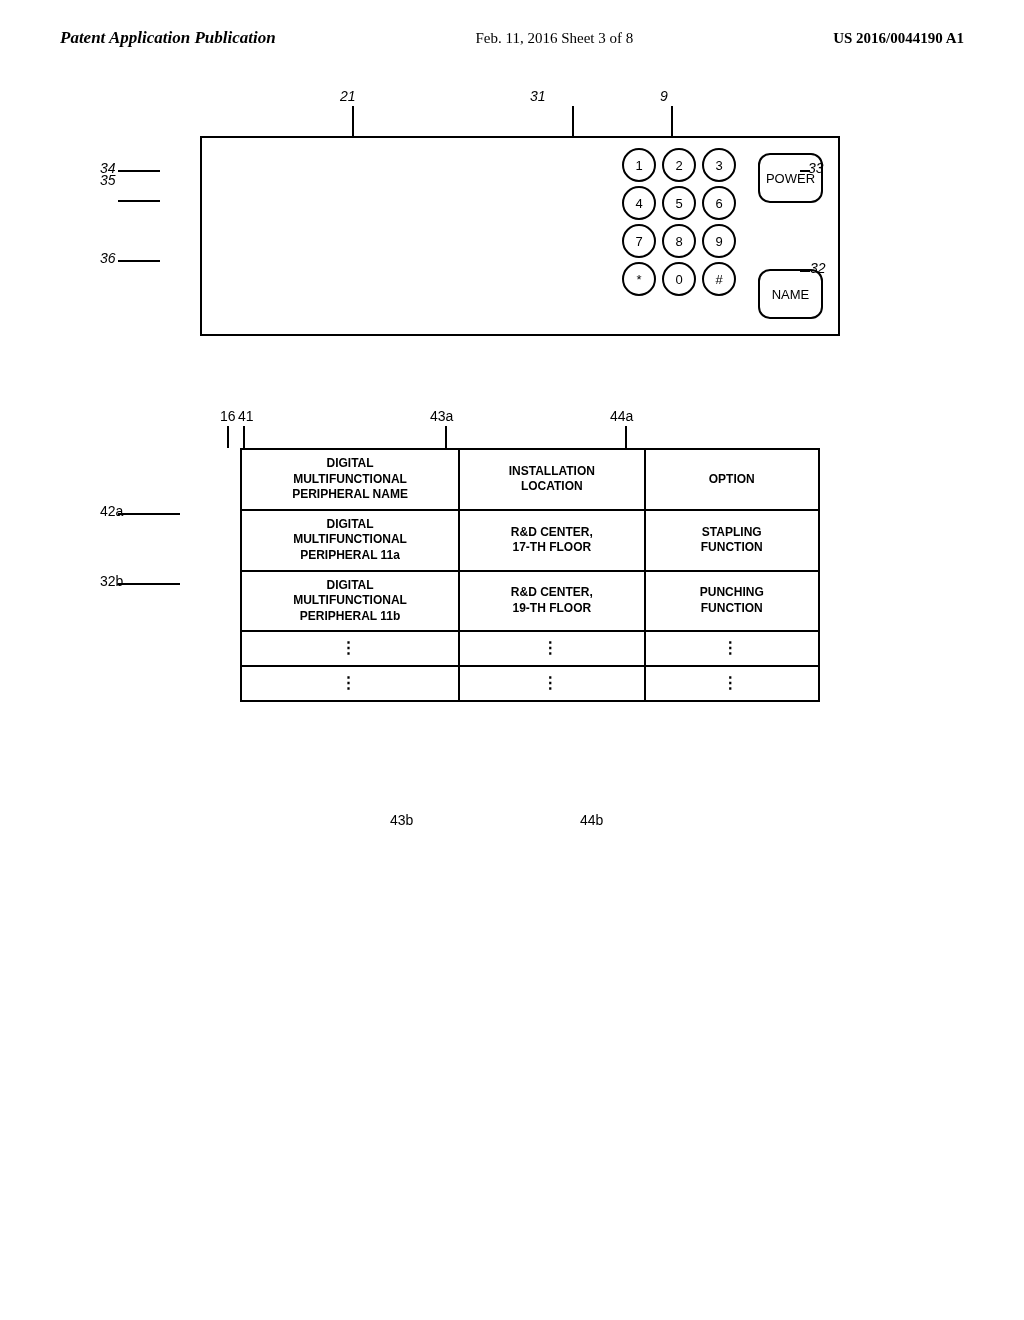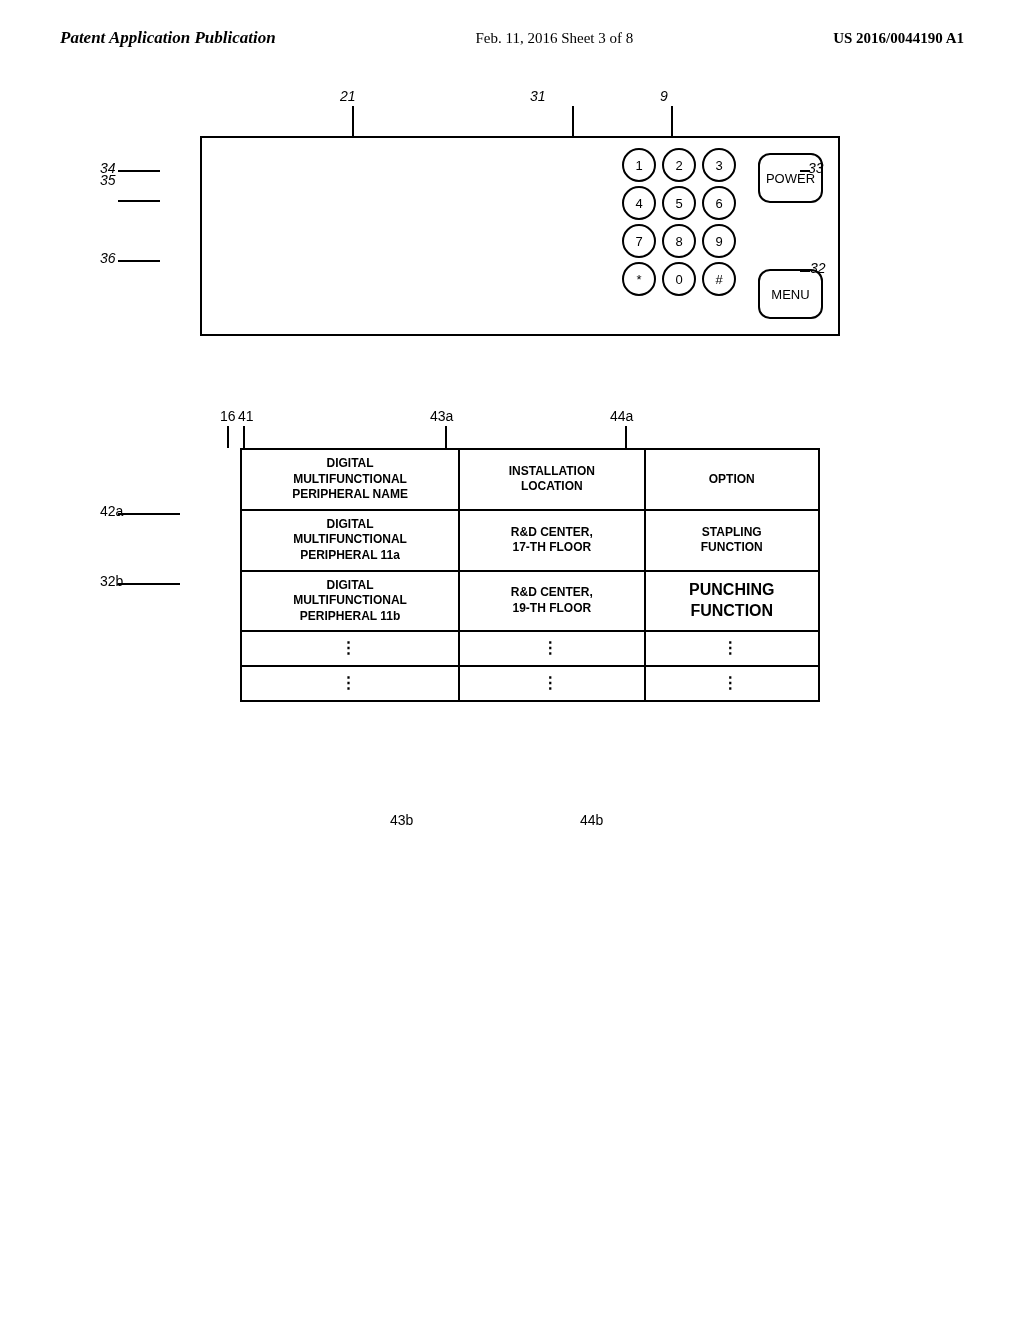--- a/index.html
+++ b/index.html
@@ -213,21 +213,21 @@
           <div class="num-key">7</div>
           <div class="num-key">8</div>
           <div class="num-key">9</div>
           <div class="num-key">*</div>
           <div class="num-key">0</div>
           <div class="num-key">#</div>
         </div>
 
         <div class="power-btn">POWER</div>
 
-        <div class="start-btn">MENU</div>
+        <div class="start-btn">NAME</div>
       </div>
 
       <span class="annot" style="top:72px; left:0px;">34</span>
       <div style="position:absolute; top:82px; left:18px; width:42px; height:1.5px; background:#000;"></div>
 
       <span class="annot" style="top:84px; left:0px;">35</span>
       <div style="position:absolute; top:112px; left:18px; width:42px; height:1.5px; background:#000;"></div>
 
       <span class="annot" style="top:162px; left:0px;">36</span>
       <div style="position:absolute; top:172px; left:18px; width:42px; height:1.5px; background:#000;"></div>
@@ -265,21 +265,21 @@
 
           <tr>
             <td style="font-size:12px;">DIGITAL<br>MULTIFUNCTIONAL<br>PERIPHERAL 11a</td>
             <td style="font-size:12px;">R&amp;D CENTER,<br>17-TH FLOOR</td>
             <td style="font-size:12px;">STAPLING<br>FUNCTION</td>
           </tr>
 
           <tr>
             <td style="font-size:12px;">DIGITAL<br>MULTIFUNCTIONAL<br>PERIPHERAL 11b</td>
             <td style="font-size:12px;">R&amp;D CENTER,<br>19-TH FLOOR</td>
-            <td style="font-size:16px;">PUNCHING<br>FUNCTION</td>
+            <td style="font-size:12px;">PUNCHING<br>FUNCTION</td>
           </tr>
 
           <tr>
             <td style="height:30px; font-size:16px; text-align:center; letter-spacing:3px;">⋮</td>
             <td style="text-align:center; font-size:16px; letter-spacing:3px;">⋮</td>
             <td style="text-align:center; font-size:16px; letter-spacing:3px;">⋮</td>
           </tr>
           <tr>
             <td style="height:30px; font-size:16px; text-align:center; letter-spacing:3px;">⋮</td>
             <td style="text-align:center; font-size:16px; letter-spacing:3px;">⋮</td>

